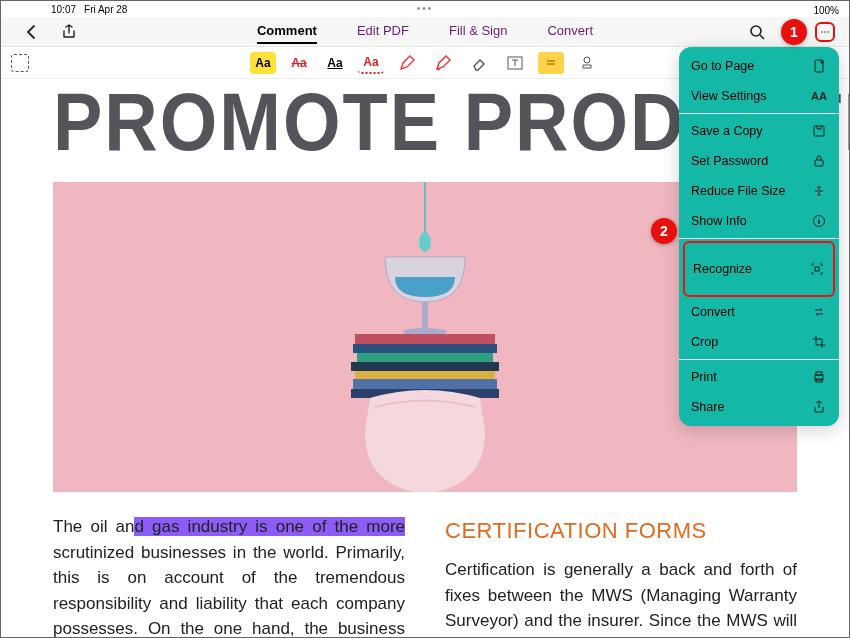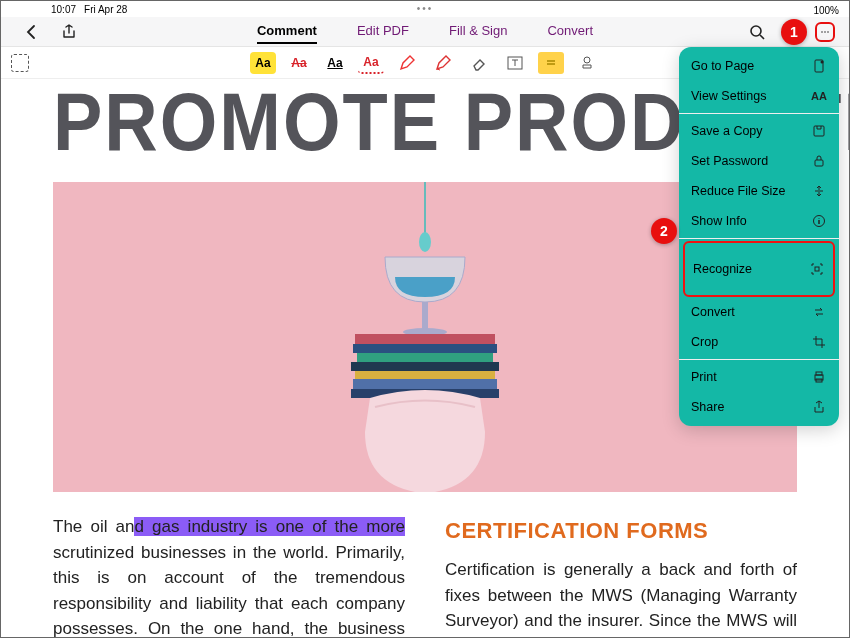--- a/index.html
+++ b/index.html
@@ -26,21 +26,21 @@
   .tool.aa-squig { color: #d8232a; font-weight: 600; border-bottom: 2px dotted #d8232a; line-height: 14px; }
   .select-ico { width: 18px; height: 18px; border: 1.5px dashed #555; border-radius: 3px; margin-right: auto; }
 
   .content { position: absolute; top: 78px; left: 0; right: 0; bottom: 0; overflow: hidden; padding: 0 52px; }
   .big-title { font-family: Arial, sans-serif; font-weight: 900; font-size: 74px; letter-spacing: 2px; color: #54545a; white-space: nowrap; transform: scaleY(1.1); }
   .hero { margin-top: 18px; height: 310px; background: #f0b7c0; position: relative; display:flex; align-items:center; justify-content:center; }
   .hero svg { width: 100%; height: 100%; }
 
   .cols { display: flex; gap: 40px; margin-top: 22px; }
   .col { flex: 1; font-size: 17px; line-height: 1.5; color: #222; text-align: justify; }
-  .col h2 { font-family: Arial, sans-serif; font-weight: 700; color: #e06a1e; font-size: 22px; letter-spacing: 0.5px; margin-bottom: 10px; }
+  .col h2 { font-family: Arial, sans-serif; font-weight: 400; color: #e06a1e; font-size: 22px; letter-spacing: 0.5px; margin-bottom: 10px; }
   .hl { background: #8b5cf6; }
 
   .menu { position: absolute; top: 46px; right: 10px; width: 160px; background: #14b8a6; border-radius: 12px; box-shadow: 0 4px 18px rgba(0,0,0,0.18); padding: 4px 0; z-index: 50; }
   .menu-item { display: flex; align-items: center; justify-content: space-between; padding: 7px 12px; font-size: 12.5px; color: #000; cursor: pointer; }
   .menu-item + .menu-item { border-top: 0; }
   .menu-sep { height: 1px; background: #eee; margin: 2px 0; }
   .menu-item .mi-icon { width: 16px; height: 16px; display:flex; align-items:center; justify-content:center; color:#222; }
   .menu-item.highlight { border: 2px solid #e11; border-radius: 6px; margin: 0 4px; padding: 18px 8px; }
 
   .badge { position: absolute; width: 26px; height: 26px; border-radius: 50%; background: #e80f0f; color: #fff; font-weight: 700; display: flex; align-items: center; justify-content: center; font-size: 14px; z-index: 60; box-shadow: 0 1px 4px rgba(0,0,0,0.3); }

